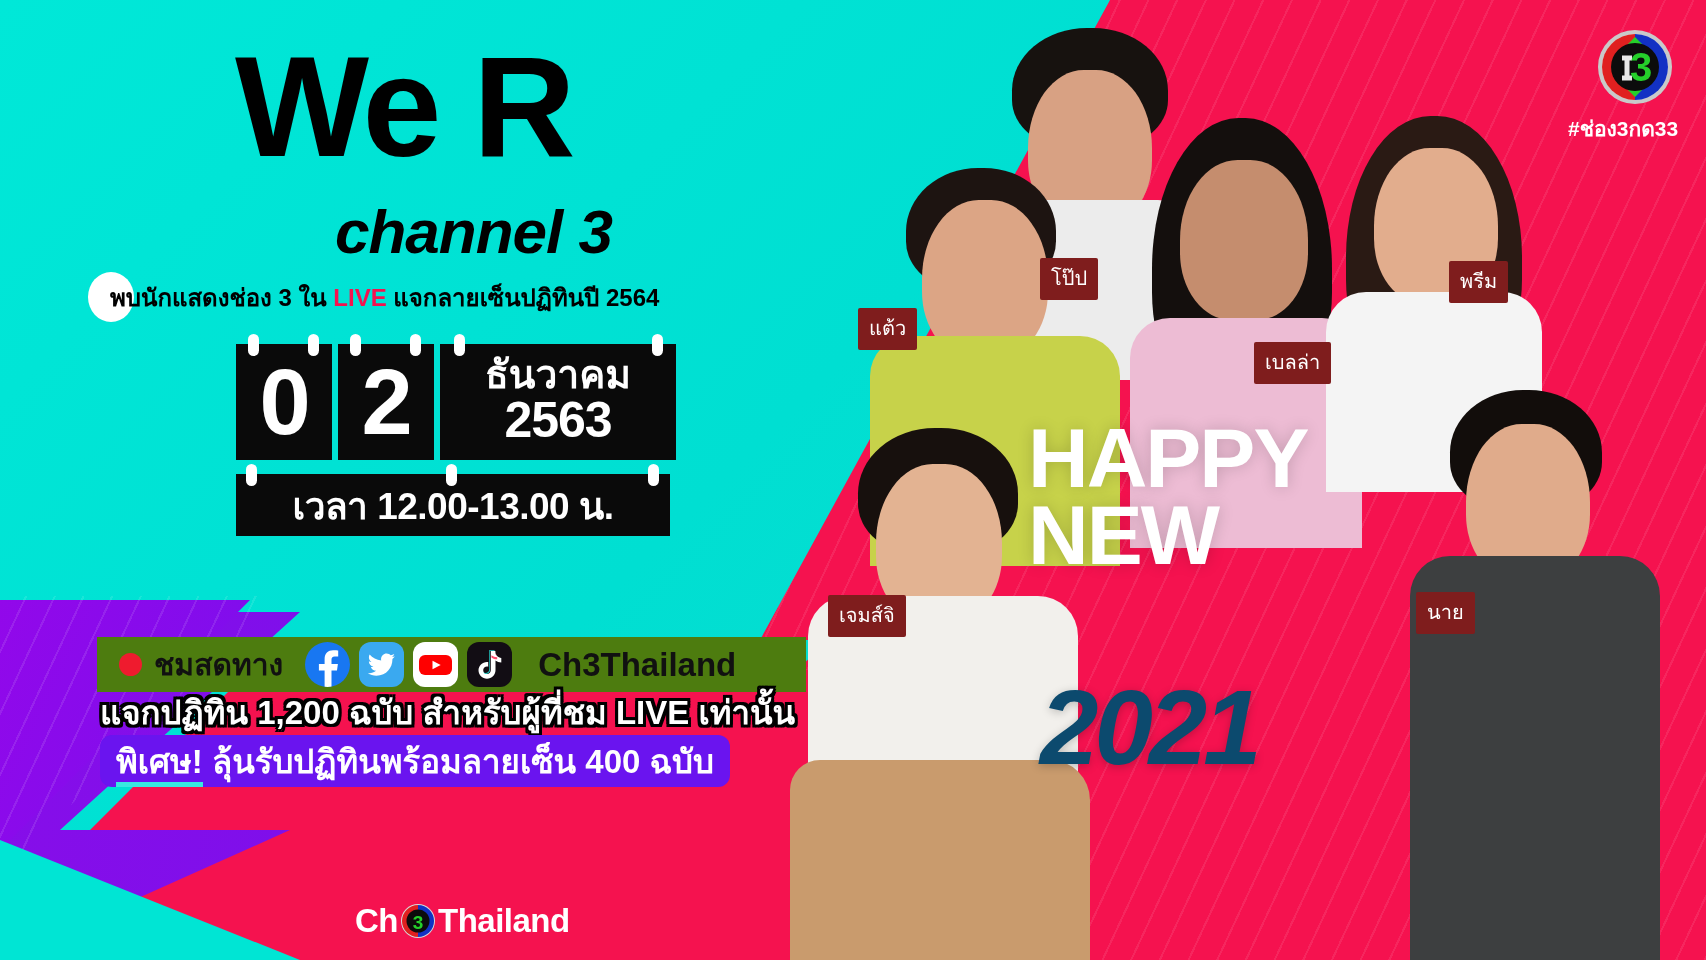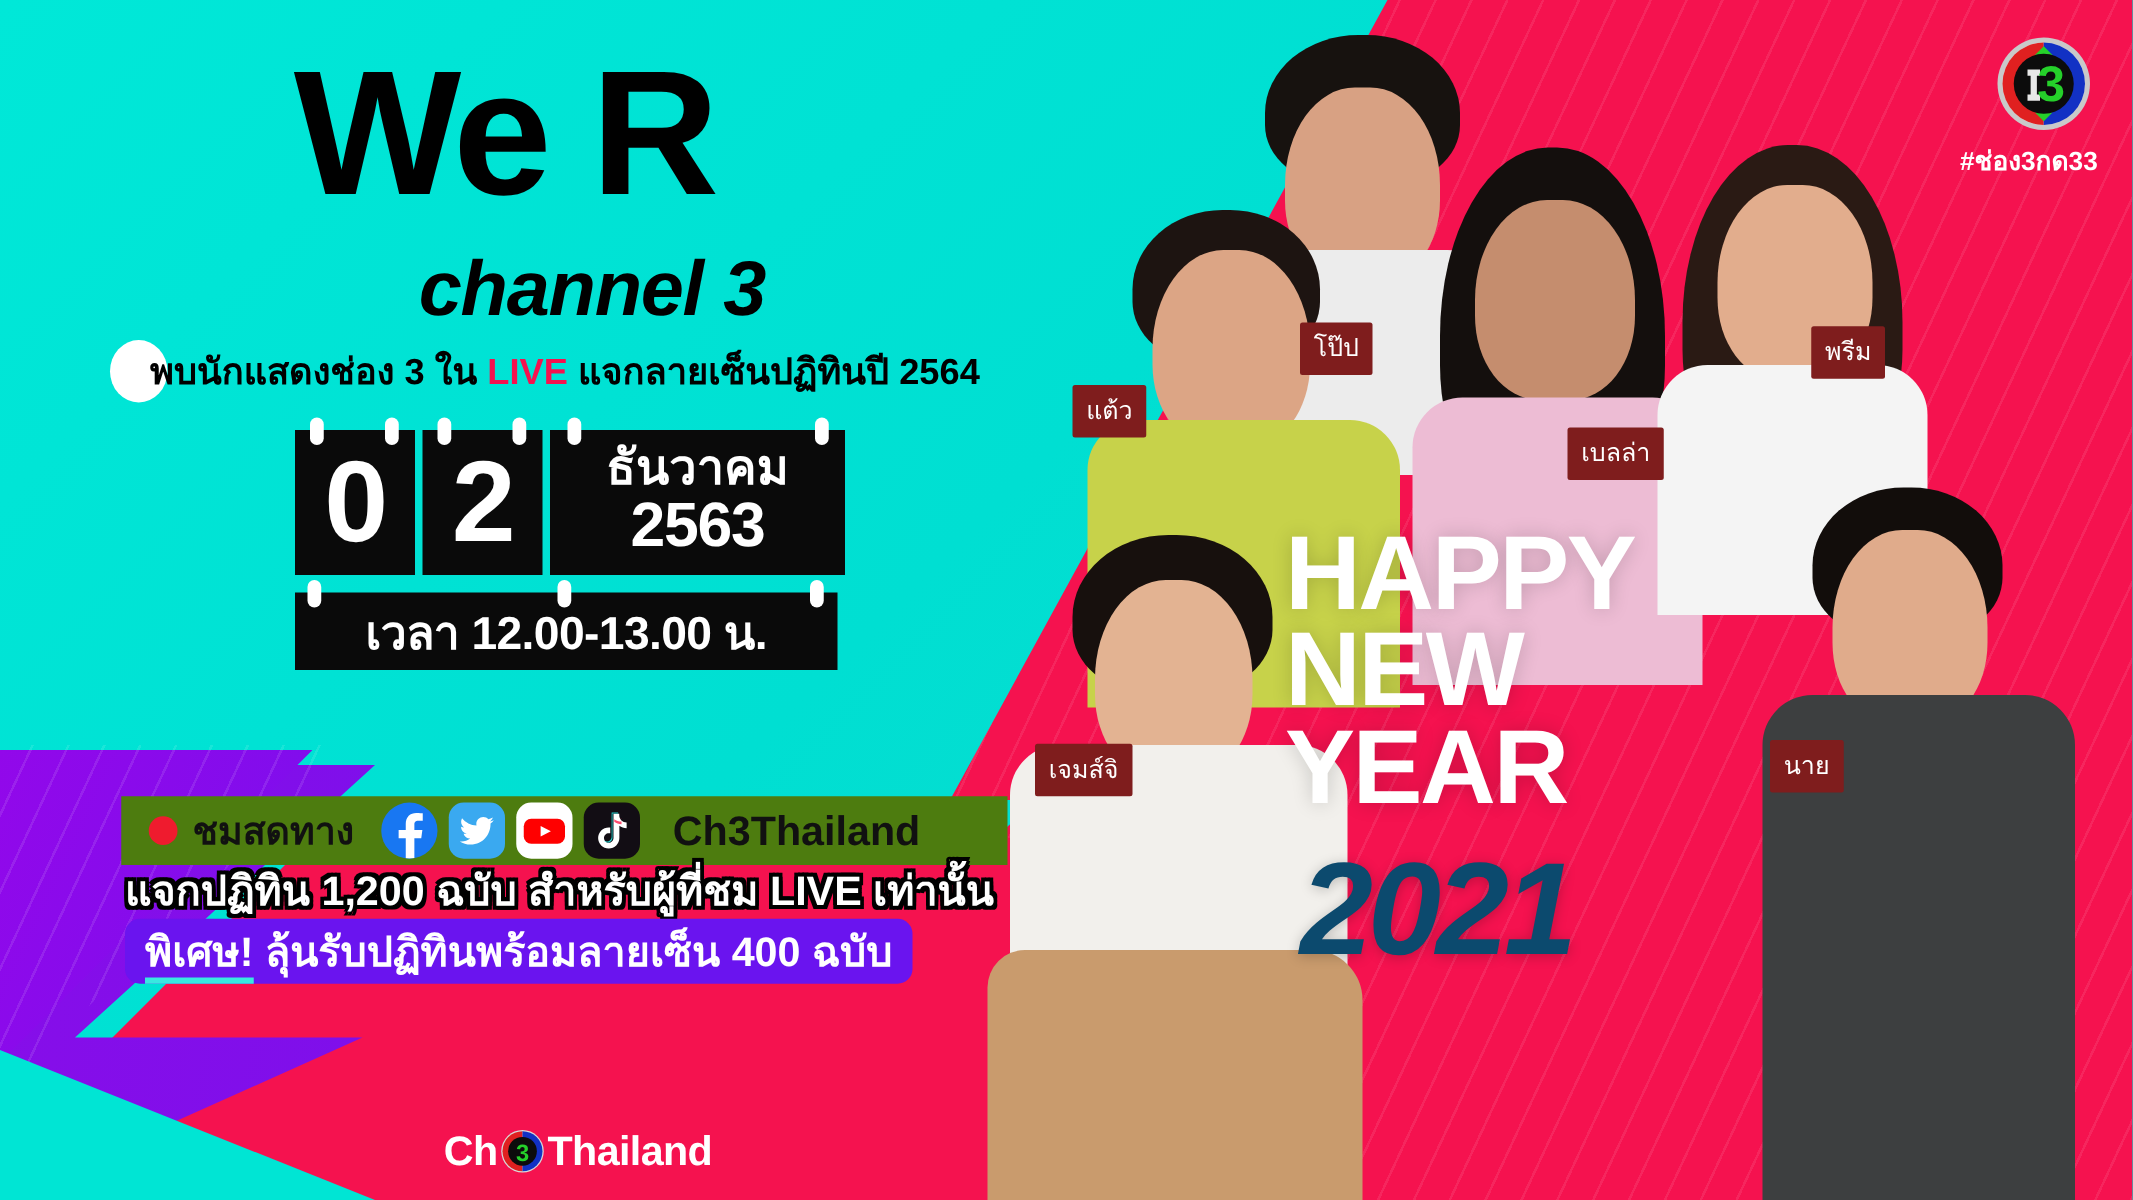--- a/index.html
+++ b/index.html
@@ -77,22 +77,22 @@
   
   .sub-line{
     position:absolute; left:88px; top:272px;
     display:flex; align-items:center; height:50px;
   }
   .sub-dot{
     width:46px; height:50px; border-radius:50%;
     background:#fff; position:absolute; left:0; top:0;
   }
   .sub-text{
-    position:relative; z-index:2; margin-left:32px;
-    font-size:29px; font-weight:bold; color:#000; white-space:nowrap;
+    position:relative; z-index:2; margin-left:22px;
+    font-size:24px; font-weight:bold; color:#000; white-space:nowrap;
   }
   .sub-text .live{ color:#f5124f; }
 
   
   .date-wrap{ position:absolute; left:236px; top:344px; }
   .date-row{ display:flex; gap:6px; position:relative; }
   .flip{
     background:#0a0a0a; position:relative;
     display:flex; align-items:center; justify-content:center;
   }
@@ -323,21 +323,20 @@
       <circle cx="39" cy="39" r="24" fill="#0c0c0c"></circle>
       <path d="M26 30h10M31 30v20M26 50h10" stroke="#e8e8e8" stroke-width="5" fill="none"></path>
       <text x="45" y="53" font-size="40" font-weight="bold" fill="#25d02a" text-anchor="middle" font-family="Liberation Sans, sans-serif">3</text>
     </svg>
   </div>
   <div class="ch3hash">#ช่อง3กด33</div>
 
   <div class="hny">
     <div>HAPPY</div>
     <div>NEW</div>
-    <div>YEAR</div>
   </div>
   <div class="hny-year">2021</div>
 
   <div id="cast-tags">
       <div class="tag" style="left: 858px; top: 308px;">แต้ว</div>
       <div class="tag" style="left: 1040px; top: 258px;">โป๊ป</div>
       <div class="tag" style="left: 1254px; top: 342px;">เบลล่า</div>
       <div class="tag" style="left: 1449px; top: 261px;">พรีม</div>
       <div class="tag" style="left: 828px; top: 595px;">เจมส์จิ</div>
       <div class="tag" style="left: 1416px; top: 592px;">นาย</div>

